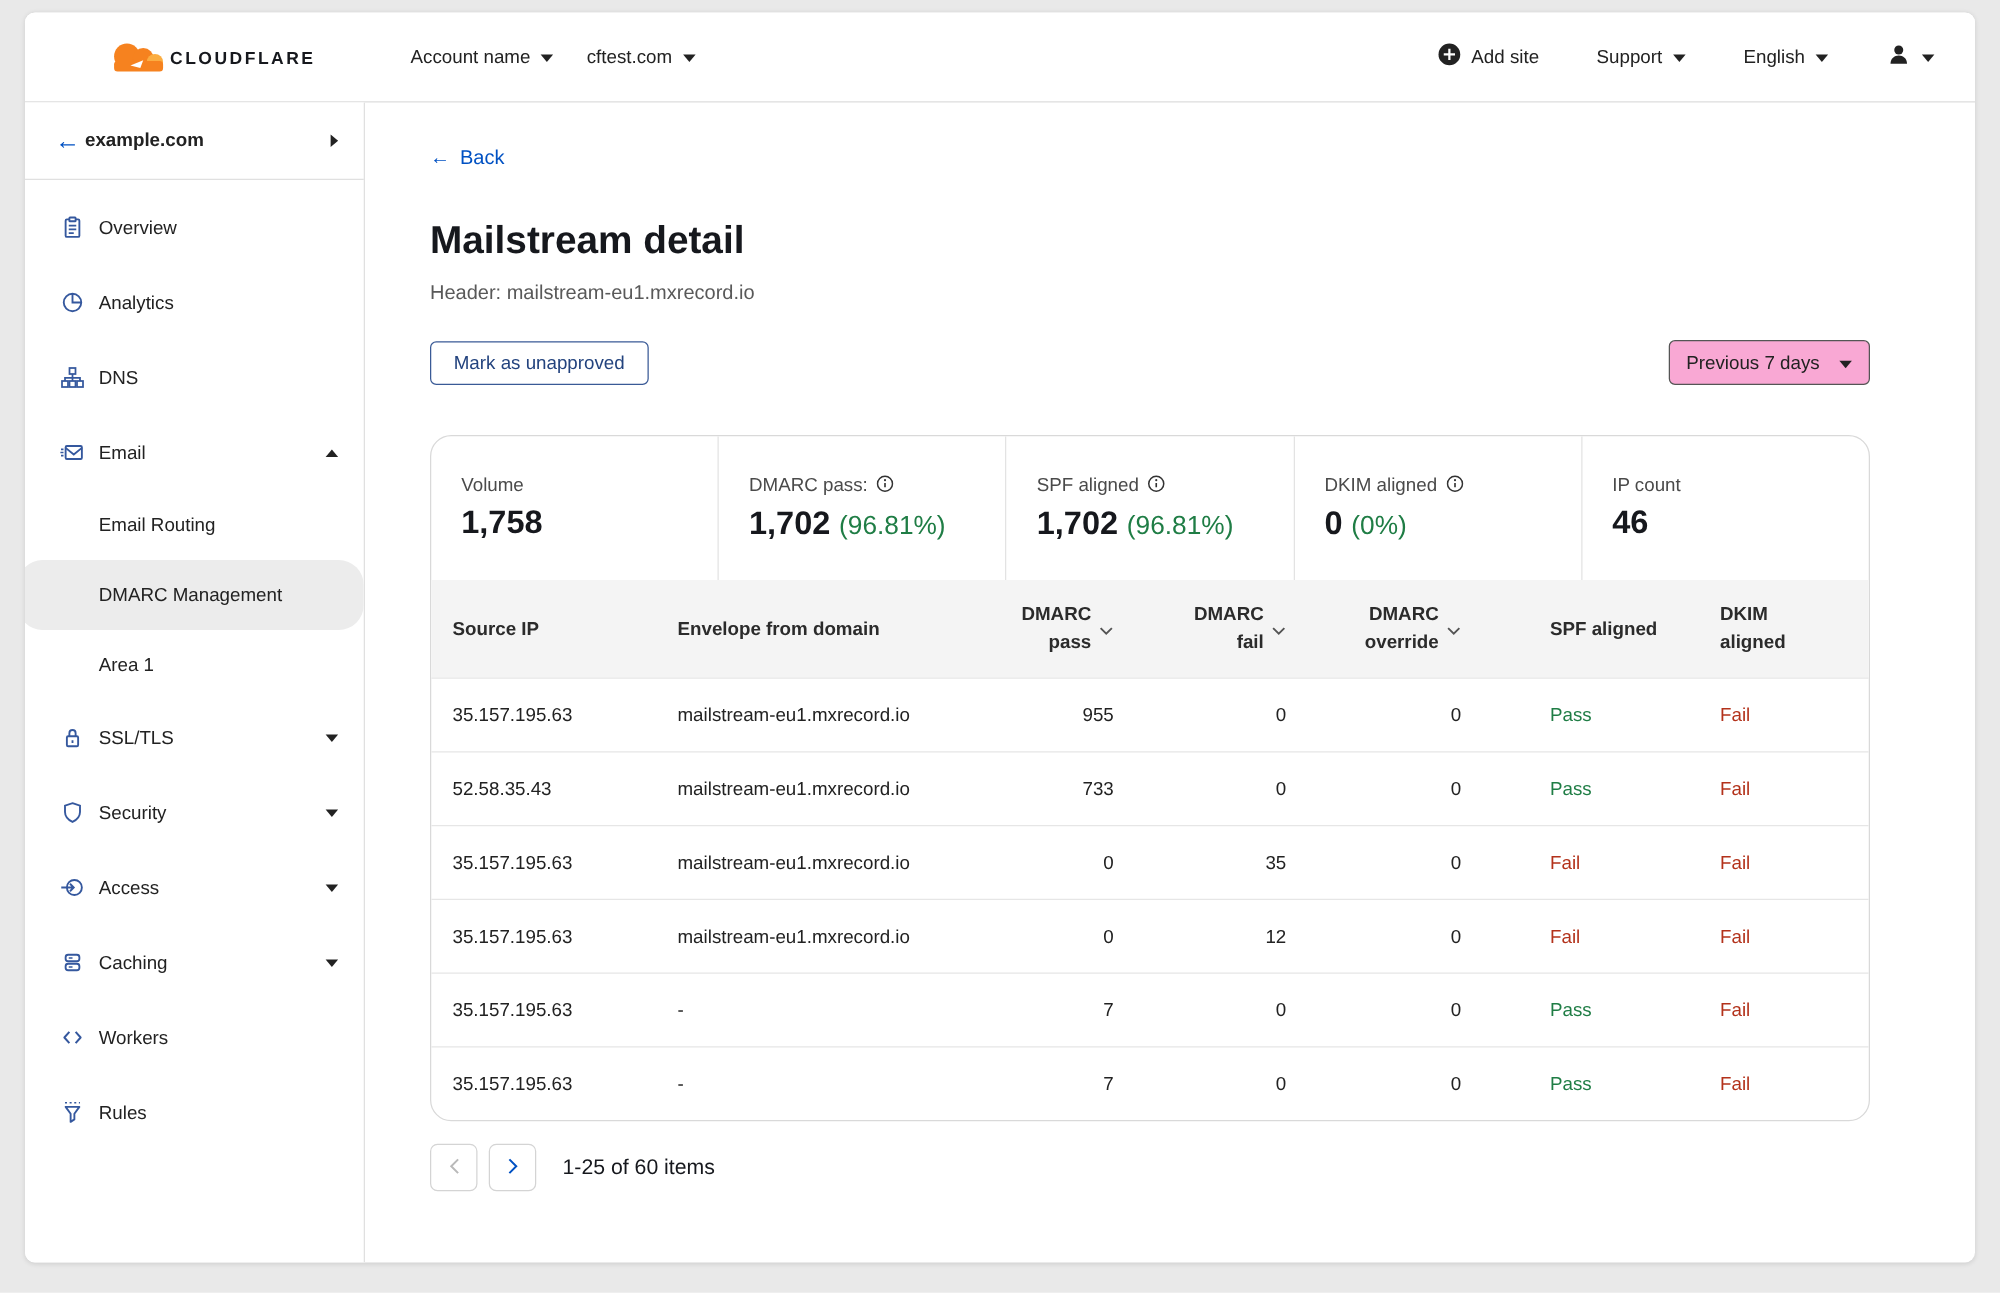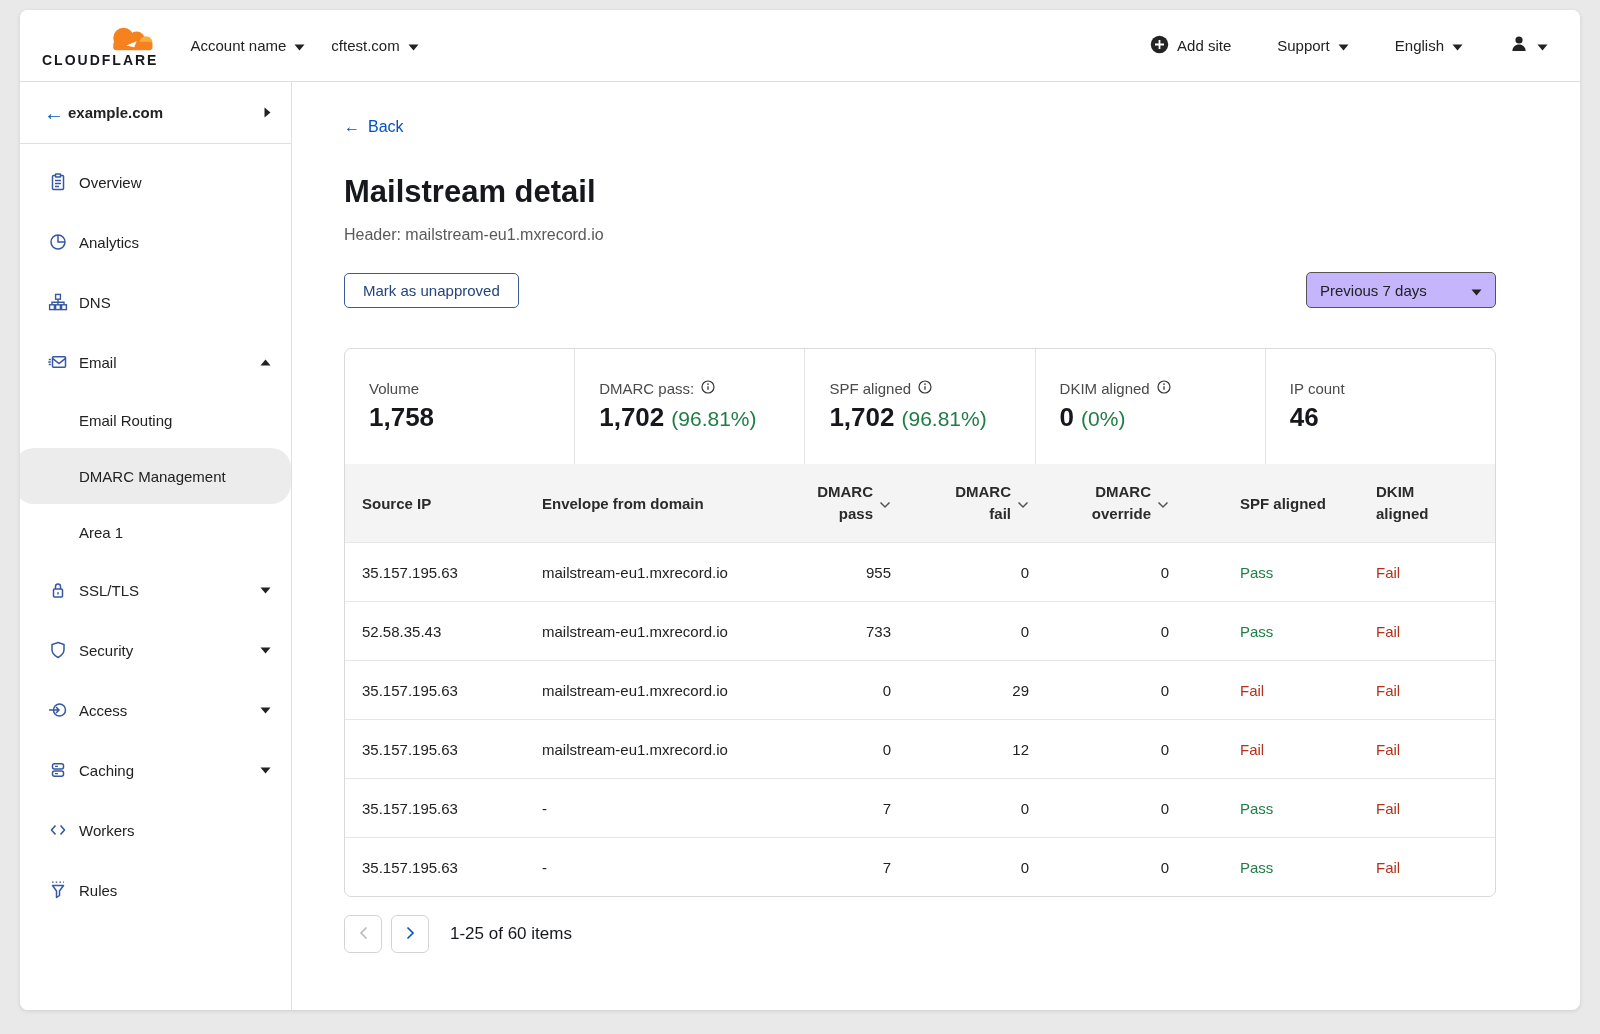--- a/index.html
+++ b/index.html
@@ -8,21 +8,21 @@
   }
   *{box-sizing:border-box;margin:0;padding:0}
   html,body{width:1600px;height:1034px;overflow:hidden;background:#e9e9e9;
     font-family:"Liberation Sans","DejaVu Sans",sans-serif;color:#222}
   .frame{position:absolute;left:20px;top:10px;width:1560px;height:1000px;
     background:#fff;border-radius:8px;box-shadow:0 1px 4px rgba(0,0,0,.12);overflow:hidden;
     display:flex;flex-direction:column}
   
   .topbar{height:72px;flex:0 0 72px;display:flex;align-items:center;
     padding:0 28px 0 22px;border-bottom:1px solid #ddd;background:#fff}
-  .logo{display:flex;flex-direction:column;align-items:flex-end;margin-right:28px;cursor:pointer}
+  .logo{display:flex;flex-direction:row;align-items:center;margin-right:72px;cursor:pointer}
   .logo svg{margin-left:40px;margin-bottom:-4px}
   .logo-text{font-size:14px;font-weight:700;letter-spacing:2px;color:#16181d}
   .tb-item{display:flex;align-items:center;gap:8px;background:none;border:none;
     font-size:15px;color:#222;font-family:inherit;cursor:pointer;padding:6px 4px}
   .tb-item + .tb-item{margin-left:18px}
   .tb-right{margin-left:auto;display:flex;align-items:center;gap:38px}
   .tb-right .tb-item{margin-left:0}
   .caret{display:inline-block}
   
   .body{flex:1;display:flex;min-height:0}
@@ -44,24 +44,24 @@
   .nav-sub.selected{background:#ececec;border-radius:20px;margin-left:-6px;padding-left:65px}
   
   .main{flex:1;padding:36px 84px 0 52px;overflow:hidden}
   .back-link{display:inline-flex;align-items:center;gap:8px;color:var(--link-blue);
     font-size:16px;text-decoration:none;cursor:pointer}
   .page-title{font-size:31px;font-weight:700;margin-top:38px;color:#16181d}
   .page-subtitle{margin-top:16px;font-size:16px;color:#595959}
   .actions-row{margin-top:28px;display:flex;align-items:center;justify-content:space-between}
   .btn-outline{font-family:inherit;font-size:15px;color:#23437e;background:#fff;
     border:1.5px solid #3a5a96;border-radius:5px;padding:8px 18px;cursor:pointer}
-  .select{display:flex;align-items:center;justify-content:space-between;width:190px;height:36px;
-    border:1px solid #555;border-radius:5px;padding:0 13px;font-size:15px;cursor:pointer;background:#c4b5fd}
+  .select{display:flex;align-items:center;justify-content:space-between;width:161px;height:36px;
+    border:1px solid #555;border-radius:5px;padding:0 13px;font-size:15px;cursor:pointer;background:#f9a8d4}
   
-  .data-card{margin-top:40px;border:1px solid #d9d9d9;border-radius:7px;overflow:hidden;background:#fff}
+  .data-card{margin-top:40px;border:1px solid #d9d9d9;border-radius:17px;overflow:hidden;background:#fff}
   .stats-row{display:flex;height:115px;align-items:center}
   .stat{flex:1;padding-left:24px;align-self:stretch;display:flex;flex-direction:column;
     justify-content:center}
   .stat + .stat{border-left:1px solid #e3e3e3}
   .stat-label{font-size:15px;color:#4a4a4a;display:flex;align-items:center;gap:7px}
   .stat-value{margin-top:5px;display:flex;align-items:baseline;gap:7px}
   .stat-value .big{font-size:26px;font-weight:600;color:#16181d}
   .stat-value .pct{font-size:21px;color:var(--pass-green)}
   
   .tbl{width:100%}
@@ -461,21 +461,21 @@
               <div class="td num">733</div>
               <div class="td num">0</div>
               <div class="td num">0</div>
               <div class="td status col-spf pass">Pass</div>
               <div class="td status col-dkim fail">Fail</div>
             </div>
             <div class="tr">
               <div class="td">35.157.195.63</div>
               <div class="td">mailstream-eu1.mxrecord.io</div>
               <div class="td num">0</div>
-              <div class="td num">29</div>
+              <div class="td num">35</div>
               <div class="td num">0</div>
               <div class="td status col-spf fail">Fail</div>
               <div class="td status col-dkim fail">Fail</div>
             </div>
             <div class="tr">
               <div class="td">35.157.195.63</div>
               <div class="td">mailstream-eu1.mxrecord.io</div>
               <div class="td num">0</div>
               <div class="td num">12</div>
               <div class="td num">0</div>

